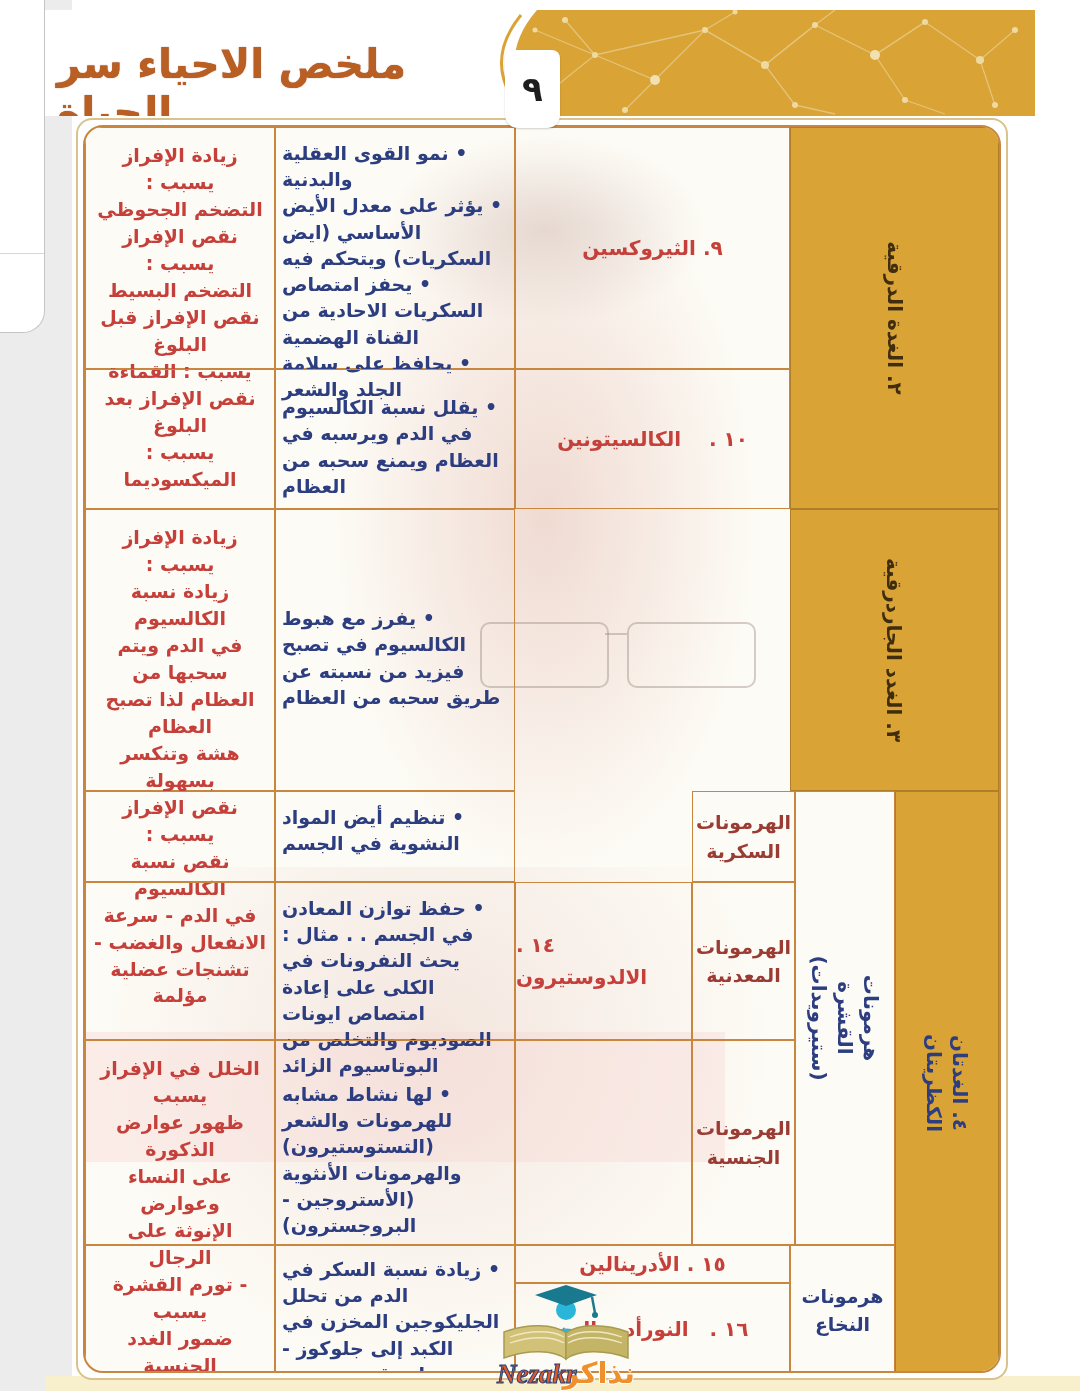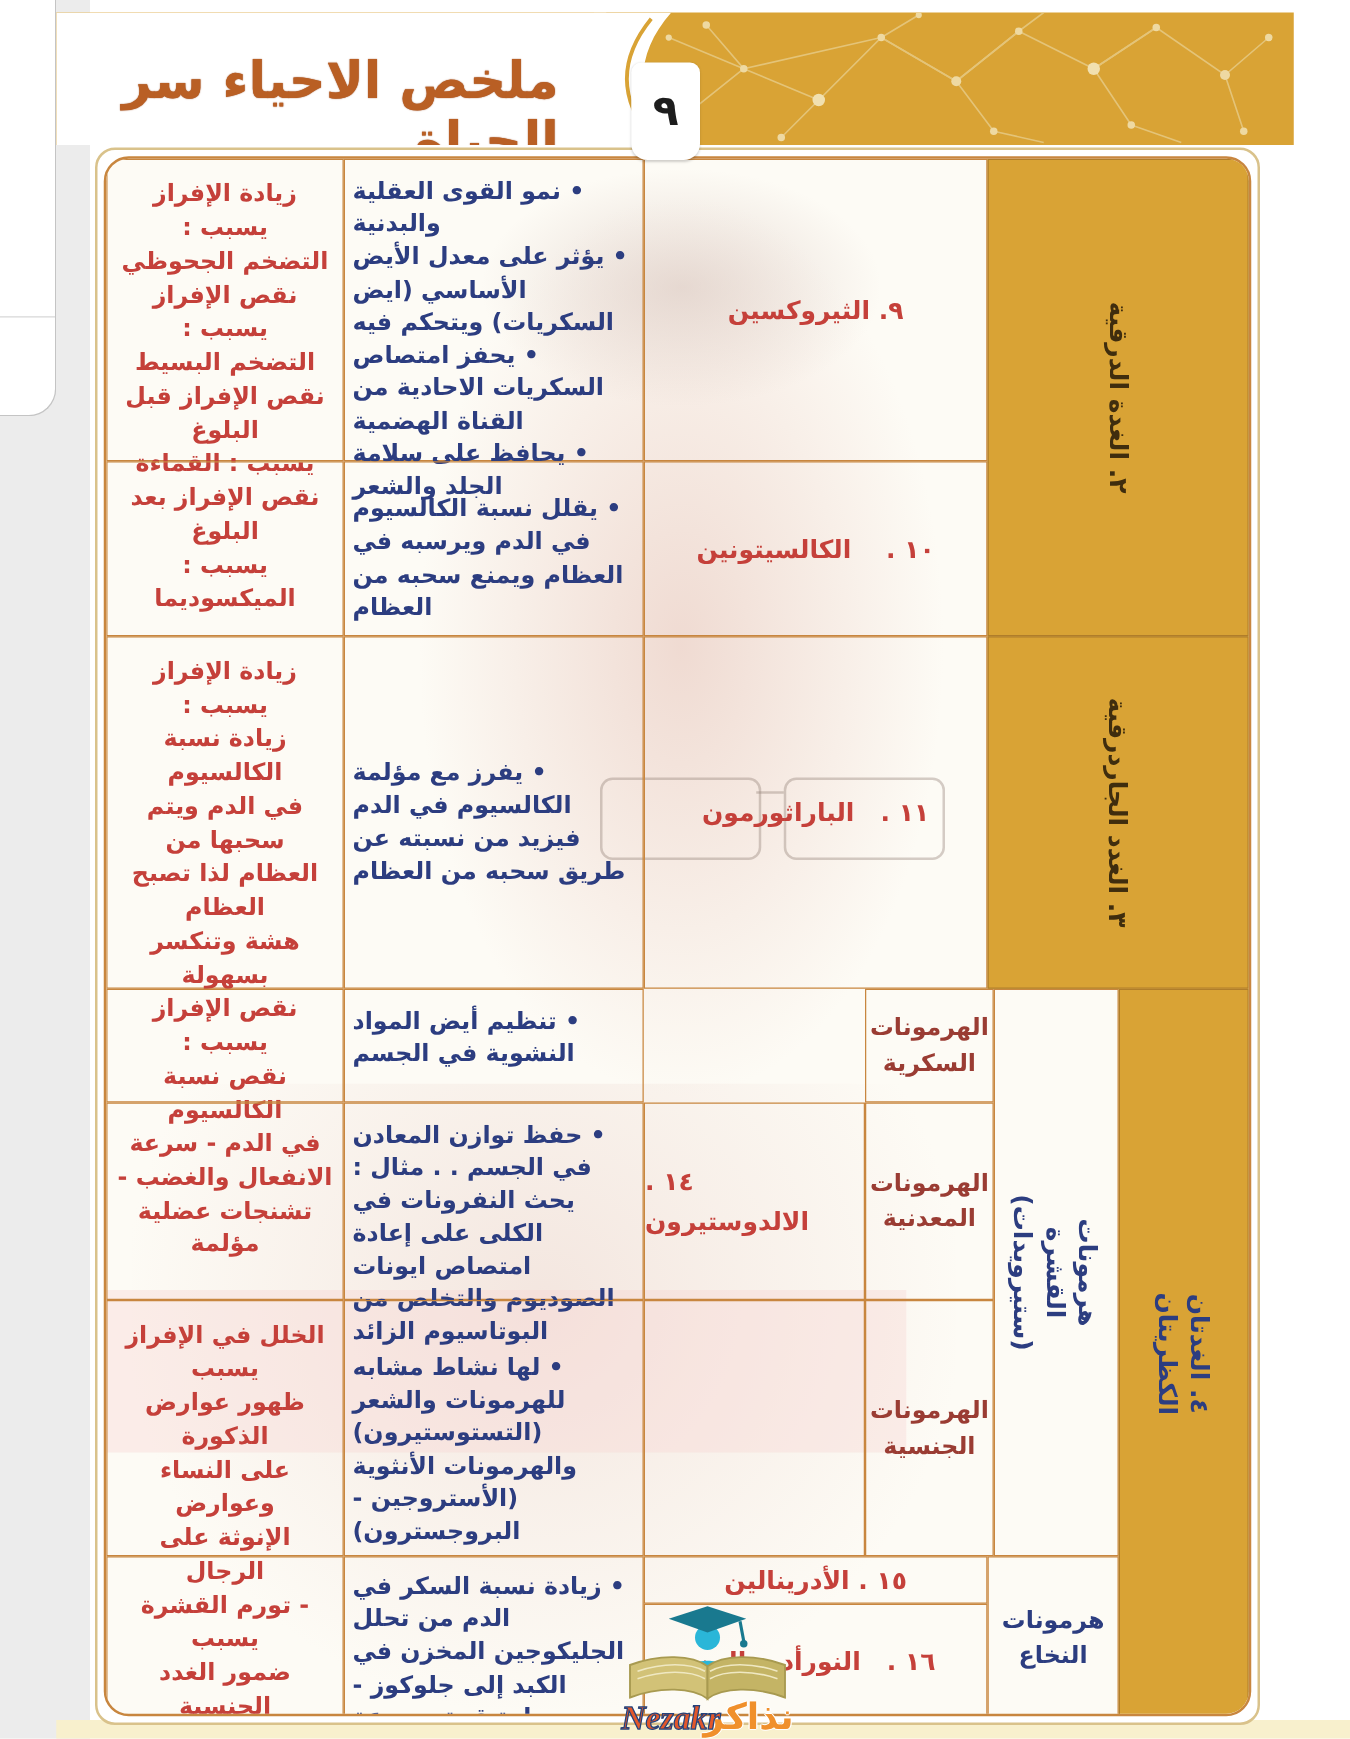--- a/index.html
+++ b/index.html
@@ -21,21 +21,21 @@
   .g .t{text-align:center}
   .gold{background:#d9a335;border-color:#b07d2a;display:flex;align-items:center;justify-content:center}
   .rotc{display:flex;align-items:center;justify-content:center}
   .rot{transform:rotate(90deg);white-space:nowrap;text-align:center;font-size:20px;
        font-weight:bold;line-height:1.3;white-space:pre-line}
   .dark{color:#3f2d0e}
   .blue{color:#2c3d80}
   
   .band{position:absolute;left:45px;top:10px;width:990px;height:106px;background:#d9a335;overflow:hidden}
   .title-box{position:absolute;left:0;top:0;width:440px;height:106px;background:#ffffff}
-  .page-title{position:absolute;left:12px;top:30px;width:390px;text-align:right;
+  .page-title{position:absolute;left:12px;top:30px;width:390px;text-align:left;
               font-size:41px;font-weight:bold;color:#b95f24;direction:rtl;
               text-shadow:0 0 1px #93441b}
   .tab{position:absolute;left:505px;top:50px;width:55px;height:78px;background:#ffffff;
        border-radius:8px 8px 13px 13px;box-shadow:0 1px 2px rgba(0,0,0,.18);z-index:5;
        display:flex;align-items:center;justify-content:center;font-size:34px;color:#1d1d1d;
        font-weight:bold}
   
   .frame{position:absolute;left:76px;top:118px;width:932px;height:1262px;background:#ffffff;
          border:2px solid #d9c28b;border-radius:16px;box-sizing:border-box;padding:5px;z-index:2}
   .inner{position:relative;width:100%;height:1248px;border:2px solid #c8863f;border-radius:20px;
@@ -159,44 +159,41 @@
     <div class="c f" style="left:190px;top:0;width:240px;height:242px">
       <span class="t">•  نمو القوى العقلية والبدنية
 •  يؤثر على معدل الأيض الأساسي (ايض السكريات) ويتحكم فيه
 •  يحفز امتصاص السكريات الاحادية من القناة الهضمية
 •  يحافظ على سلامة الجلد والشعر</span>
       </div>
     <div class="c f vc" style="left:190px;top:242px;width:240px;height:140px">
       <span class="t">•  يقلل نسبة الكالسيوم في الدم ويرسبه في العظام ويمنع سحبه من العظام</span>
       </div>
     <div class="c f vc" style="left:190px;top:382px;width:240px;height:282px">
-      <span class="t">•  يفرز مع مؤلمة الكالسيوم في الدم فيزيد من نسبته عن طريق سحبه من العظام</span>
+      <span class="t">•  يفرز مع هبوط الكالسيوم في تصبح فيزيد من نسبته عن طريق سحبه من العظام</span>
       </div>
     <div class="c f" style="left:190px;top:664px;width:240px;height:91px">
       <span class="t">•  تنظيم أيض المواد النشوية في الجسم</span>
       </div>
     <div class="c f" style="left:190px;top:755px;width:240px;height:158px">
       <span class="t">•  حفظ توازن المعادن في الجسم . . مثال : يحث النفرونات في الكلى على إعادة امتصاص ايونات الصوديوم والتخلص من البوتاسيوم الزائد</span>
       </div>
     <div class="c f" style="left:190px;top:913px;width:240px;height:205px;padding-top:40px">
       <span class="t">•  لها نشاط مشابه للهرمونات والشعر (التستوستيرون) والهرمونات الأنثوية (الأستروجين - البروجسترون)</span>
       </div>
     <div class="c f" style="left:190px;top:1118px;width:240px;height:130px;padding-top:10px">
       <span class="t">•  زيادة نسبة السكر في الدم من تحلل الجليكوجين المخزن في الكبد إلى جلوكوز - زيادة قوة وسرعة انقباض القلب
 - رفع ضغط الدم -</span>
       </div>
 
     <div class="c h" style="left:430px;top:0;width:275px;height:242px">
       <span class="t">٩. الثيروكسين</span>
       </div>
     <div class="c h" style="left:430px;top:242px;width:275px;height:140px">
       <span class="t">١٠ .&nbsp;&nbsp;&nbsp;&nbsp;الكالسيتونين</span>
-      </div>
-    <div class="c h" style="left:430px;top:382px;width:275px;height:282px">
-      <span class="t">١١ .&nbsp;&nbsp;&nbsp;الباراثورمون</span>
       </div>
     <div class="c h" style="left:430px;top:755px;width:177px;height:158px">
       <span class="t">١٤ . الالدوستيرون</span>
       </div>
     <div class="c h" style="left:430px;top:913px;width:177px;height:205px"></div>
     <div class="c h" style="left:430px;top:1118px;width:275px;height:38px">
       <span class="t">١٥ . الأدرينالين</span>
       </div>
     <div class="c h" style="left:430px;top:1156px;width:275px;height:92px">
       <span class="t">١٦ .&nbsp;&nbsp;&nbsp;النورأدرينالين</span>

